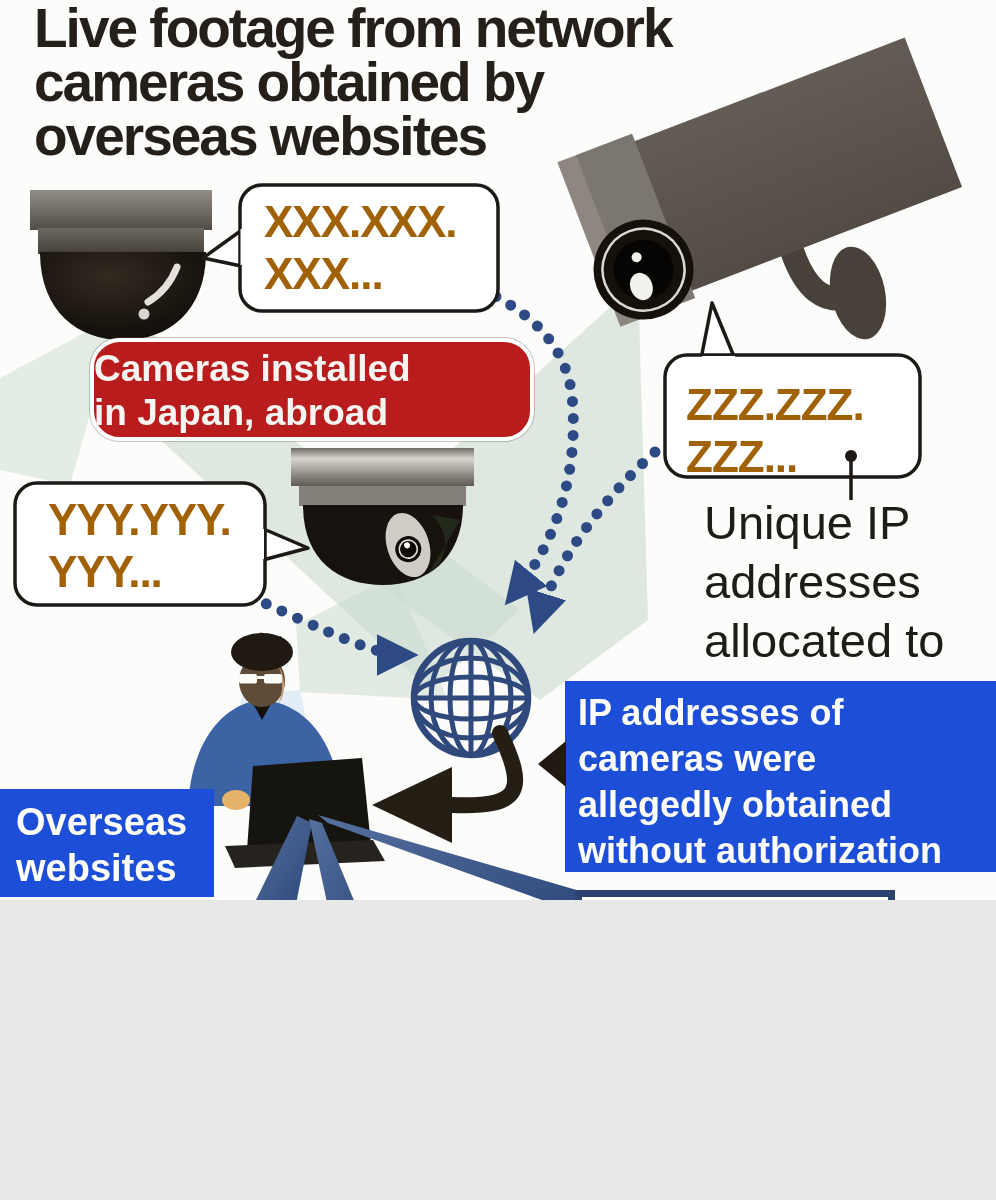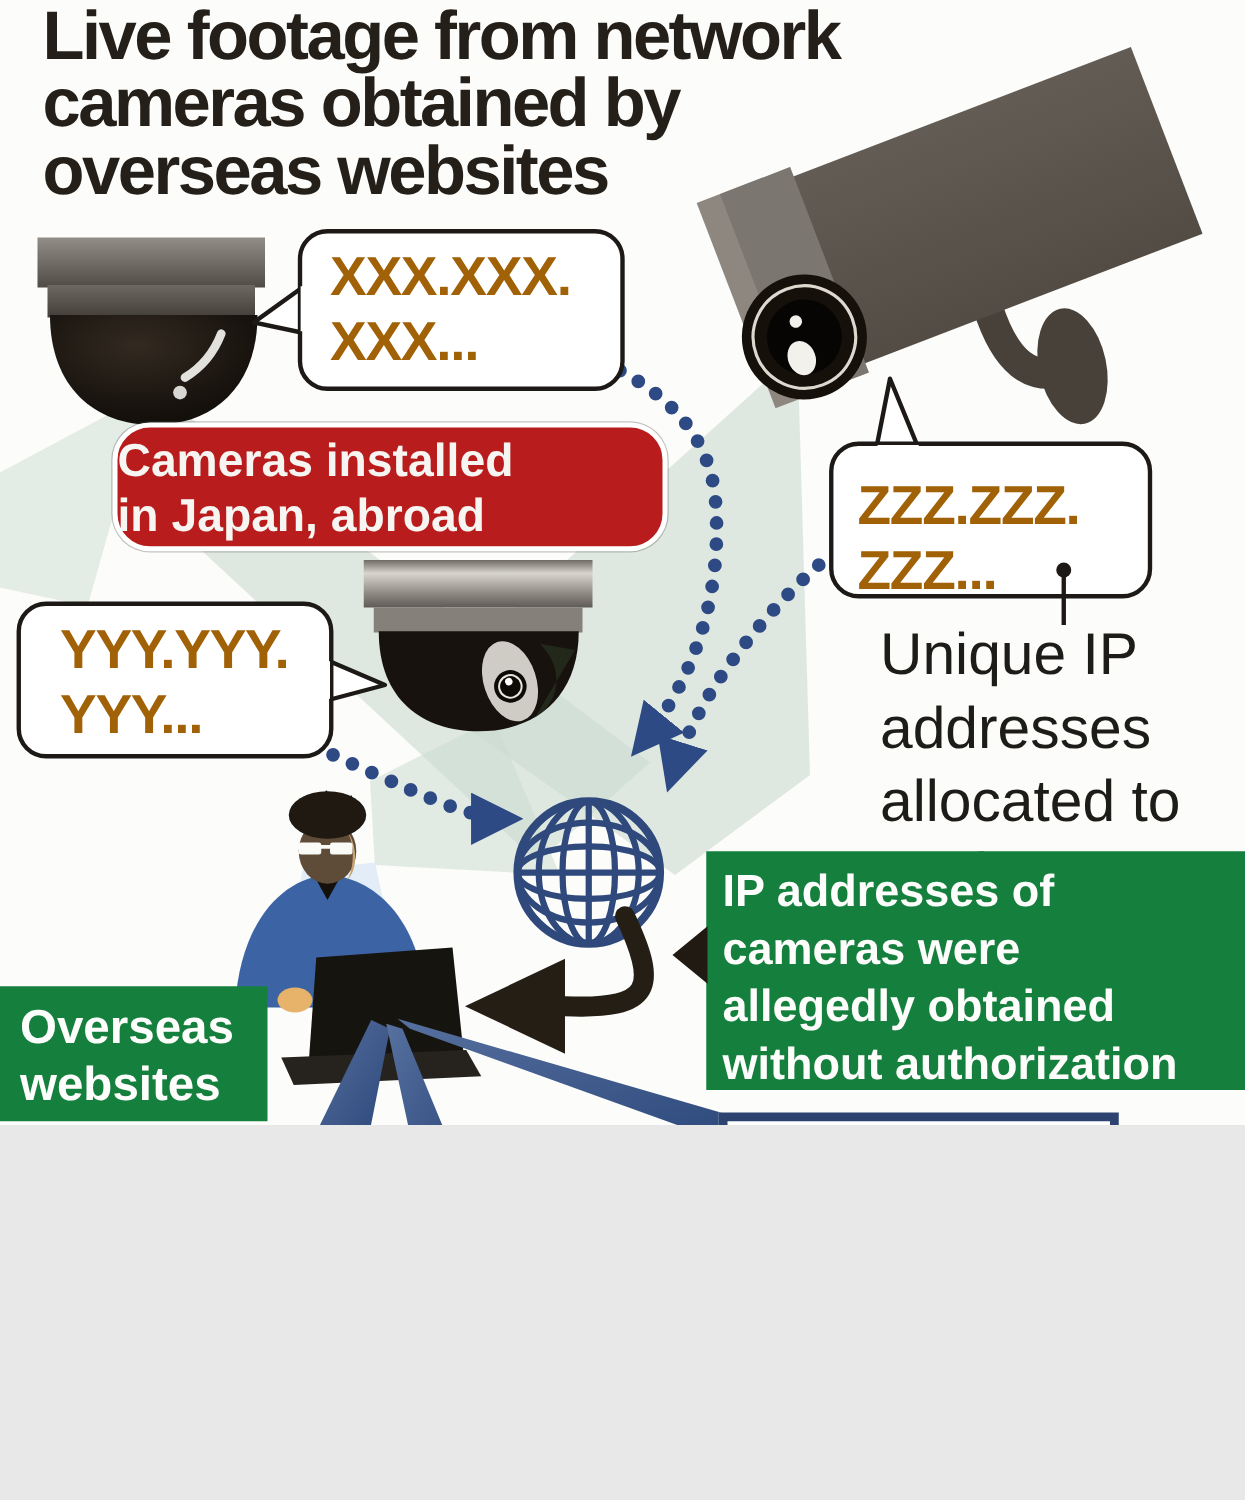--- a/index.html
+++ b/index.html
@@ -25,21 +25,21 @@
     background:#b91c1c;border:4px solid #ffffff;border-radius:30px;
     box-shadow:0 0 0 1px rgba(90,90,85,.35);
     color:#f6f5f1;font-weight:bold;font-size:37px;line-height:1.2;
     text-align:left;white-space:pre-line;box-sizing:border-box;padding-top:5px;
   }
   .unique-ip{
     position:absolute;left:704px;top:494px;width:270px;
     font-size:47px;line-height:1.25;color:#1e1c18;white-space:pre-line;
   }
   .black-box{
-    position:absolute;background:#15803d;color:#fdfdfb;font-weight:bold;
+    position:absolute;background:#1d4ed8;color:#fdfdfb;font-weight:bold;
     white-space:pre-line;box-sizing:border-box;
   }
   .ip-box{left:565px;top:681px;width:431px;height:191px;font-size:36px;line-height:1.28;padding:9px 0 0 13px;}
   .ip-box::before{
     content:"";position:absolute;left:-27px;top:60px;
     border-top:23px solid transparent;border-bottom:23px solid transparent;
     border-right:28px solid #201a12;
   }
   .ow-box{left:0;top:789px;width:214px;height:108px;font-size:38px;line-height:1.2;padding:11px 0 0 16px;}
   .frame{

